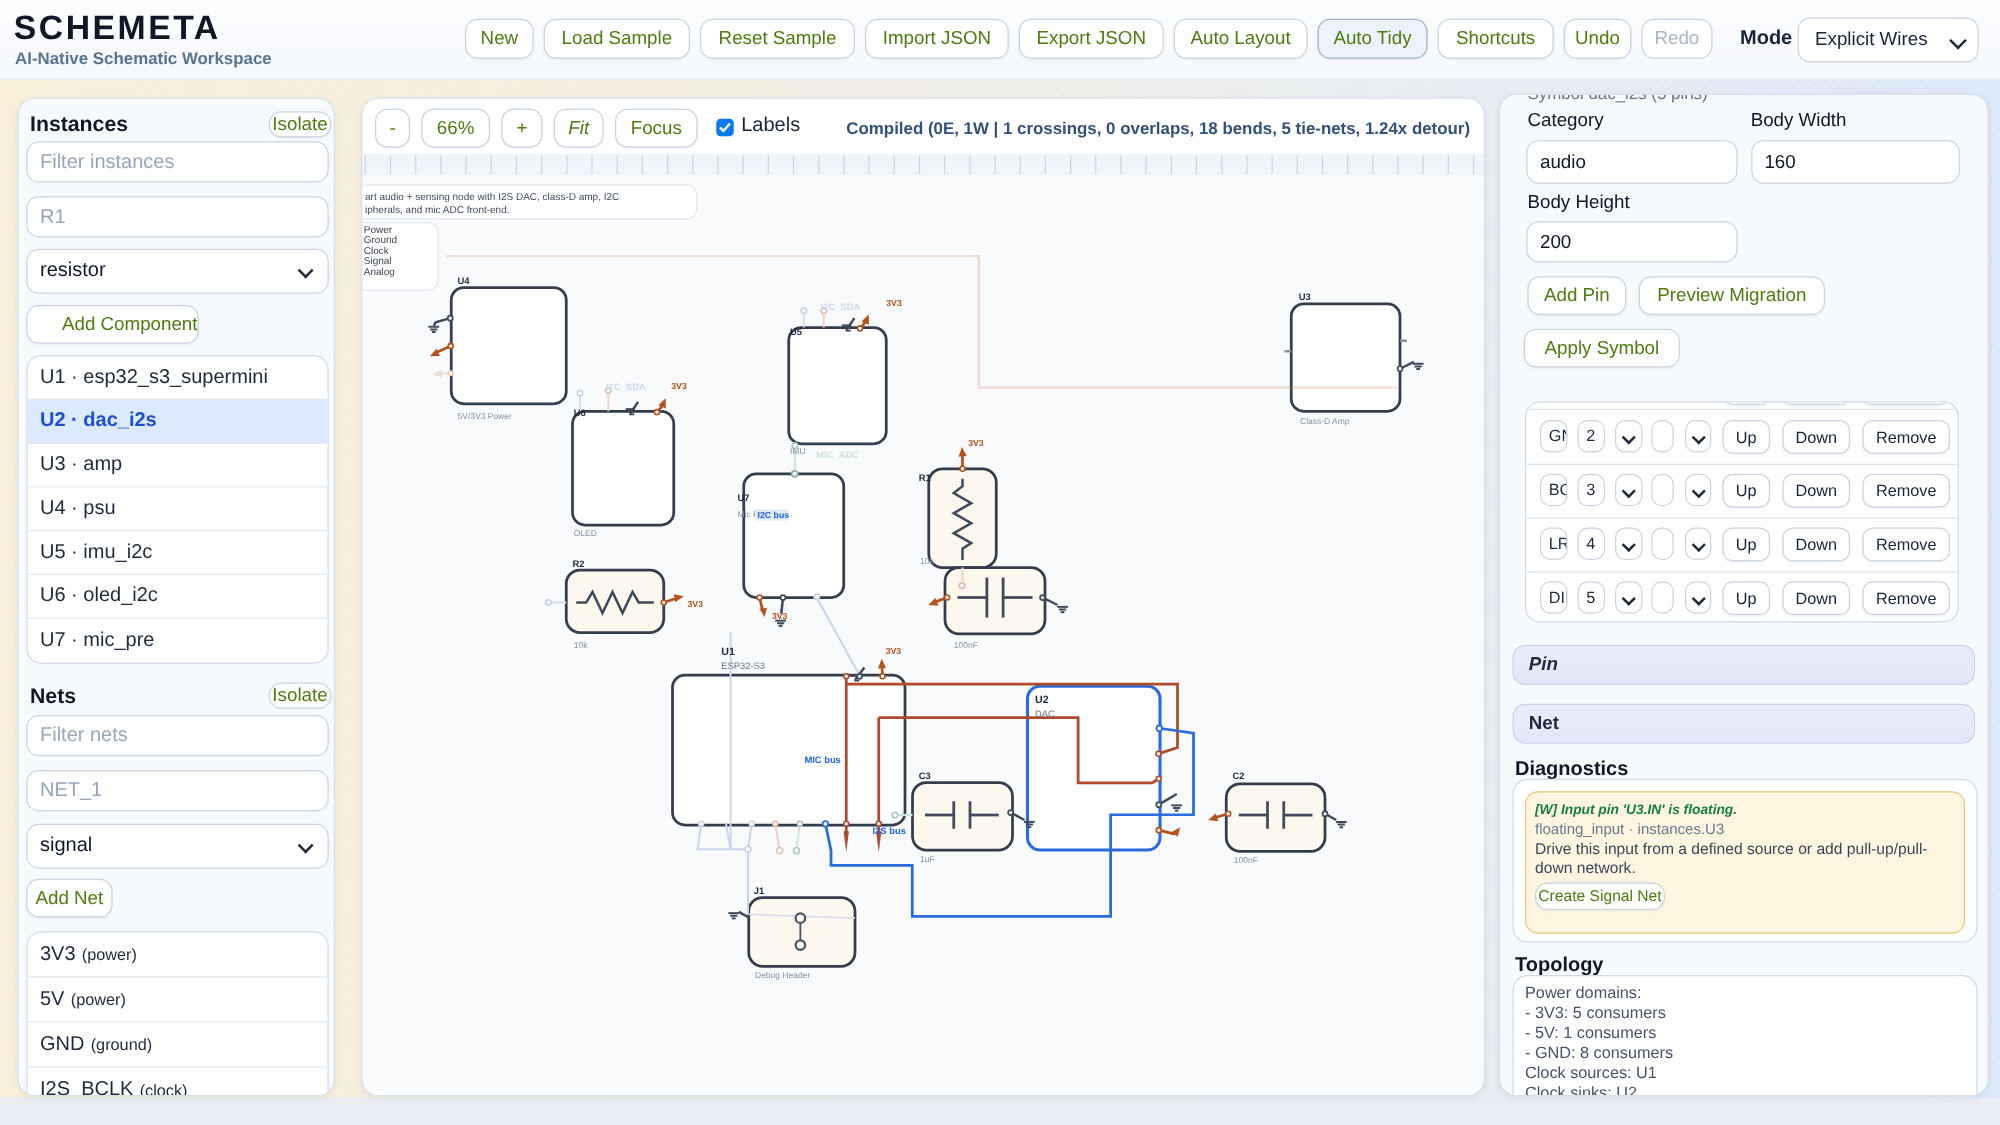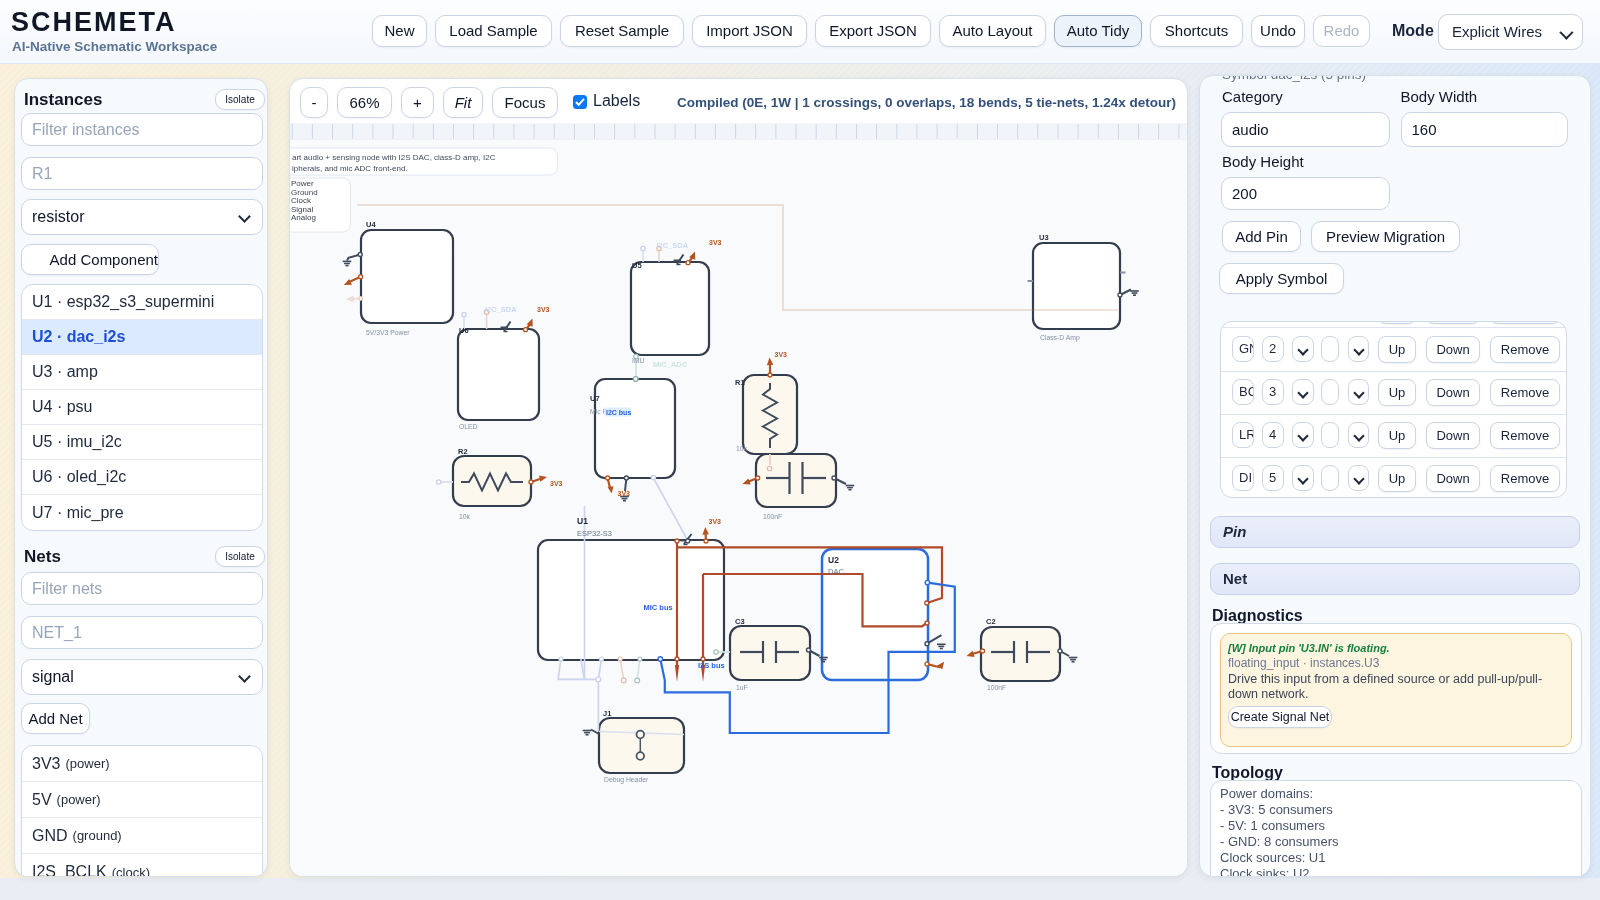--- a/index.html
+++ b/index.html
@@ -18,21 +18,21 @@
   }
   .hdr {
     position:absolute; left:0; top:0; width:1600px; height:64px;
     background:linear-gradient(180deg,#fdfeff 0%,#f4f7fc 100%);
     border-bottom:1px solid #dde6f2;
   }
   .logo { position:absolute; left:11px; top:7px; font-size:27px; font-weight:bold; letter-spacing:2px; color:#101827; }
   .sub  { position:absolute; left:12px; top:39px; font-size:13.5px; font-weight:bold; color:#5b7493; }
   .btn {
     display:inline-block; background:#fff; border:1px solid #c9d4e4; border-radius:10px;
-    color:#0f172a; font-size:15px; font-family:inherit; text-align:center;
+    color:#4d7c0f; font-size:15px; font-family:inherit; text-align:center;
     box-shadow:0 1px 2px rgba(30,50,90,.06);
   }
   .hbtns { position:absolute; left:372px; top:15px; height:32px; white-space:nowrap; }
   .hbtns .btn { height:32px; line-height:30px; padding:0; margin-right:8px; }
   .hbtns .active { background:#edf3fb; border-color:#9fb3d1; }
   .hbtns .dis { color:#aab6c6; box-shadow:none; }
   .modelbl { display:inline-block; font-size:16px; font-weight:bold; color:#16233a; margin:0 10px 0 4px; line-height:31px; vertical-align:top;}
   .modesel {
     position:absolute; left:1438px; top:14px; width:145px; height:36px;
     background:#fff; border:1px solid #c9d4e4; border-radius:10px;
@@ -41,21 +41,21 @@
   .modesel:after { content:""; position:absolute; right:12px; top:14px; width:8px; height:8px;
     border-right:2px solid #1f2937; border-bottom:2px solid #1f2937; transform:rotate(45deg) translateY(-2px);}
   .panel {
     position:absolute; background:#f7fafd; border:1px solid #d8e0ec; border-radius:14px;
     box-shadow:0 2px 6px rgba(30,50,90,.07); overflow:hidden;
   }
   #lpanel { left:14px; top:78px; width:254px; height:799px; padding:8px 9px; }
   #cpanel { left:289px; top:78px; width:899px; height:799px; background:#fff; }
   #rpanel { left:1199px; top:75px; width:392px; height:802px; padding:0 12px; }
   .sechdr { font-size:17px; font-weight:bold; color:#101827; }
-  .iso { position:absolute; width:50px; height:21px; line-height:19px; font-size:10px; padding:0; }
+  .iso { position:absolute; width:50px; height:21px; line-height:19px; font-size:15px; padding:0; }
   .inp {
     display:block; background:#fff; border:1px solid #c9d4e4; border-radius:10px;
     font-size:16px; color:#0f172a; padding:0 10px; width:242px; height:33px; line-height:31px;
   }
   .ph { color:#97a5ba; }
   .sel { position:relative; height:36px; line-height:34px; }
   .sel:after { content:""; position:absolute; right:13px; top:12px; width:7px; height:7px;
     border-right:2px solid #1f2937; border-bottom:2px solid #1f2937; transform:rotate(45deg);}
   .lst{background:#fff; border:1px solid #cfdae8; border-radius:12px; overflow:hidden; }
   .row { font-size:16px; color:#1e293b; padding:0 10px; border-bottom:1px solid #e4e9f1; display:flex; align-items:center;}

